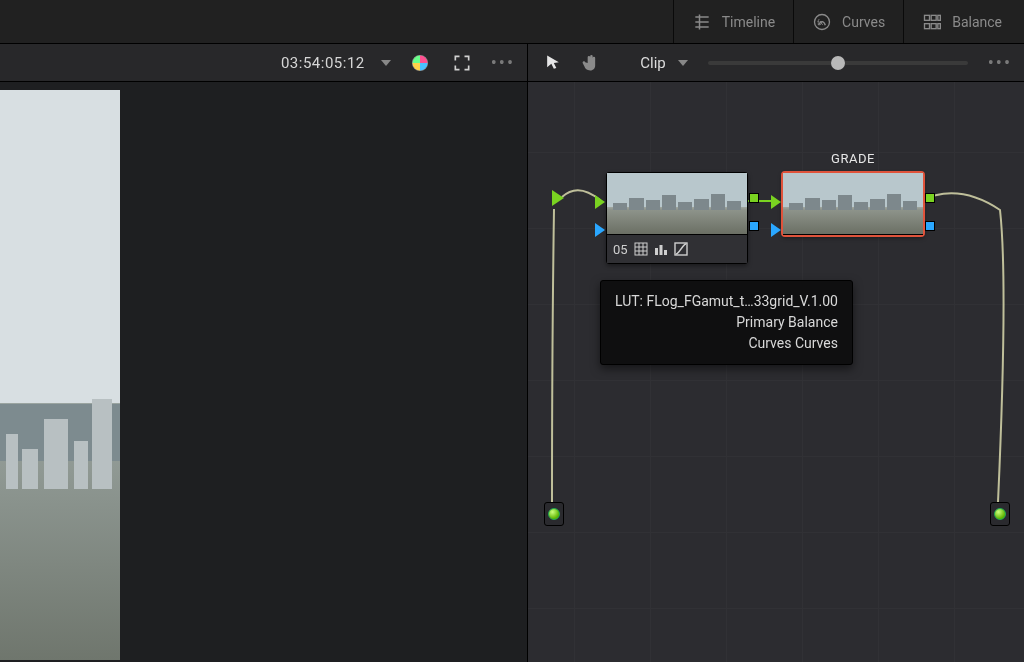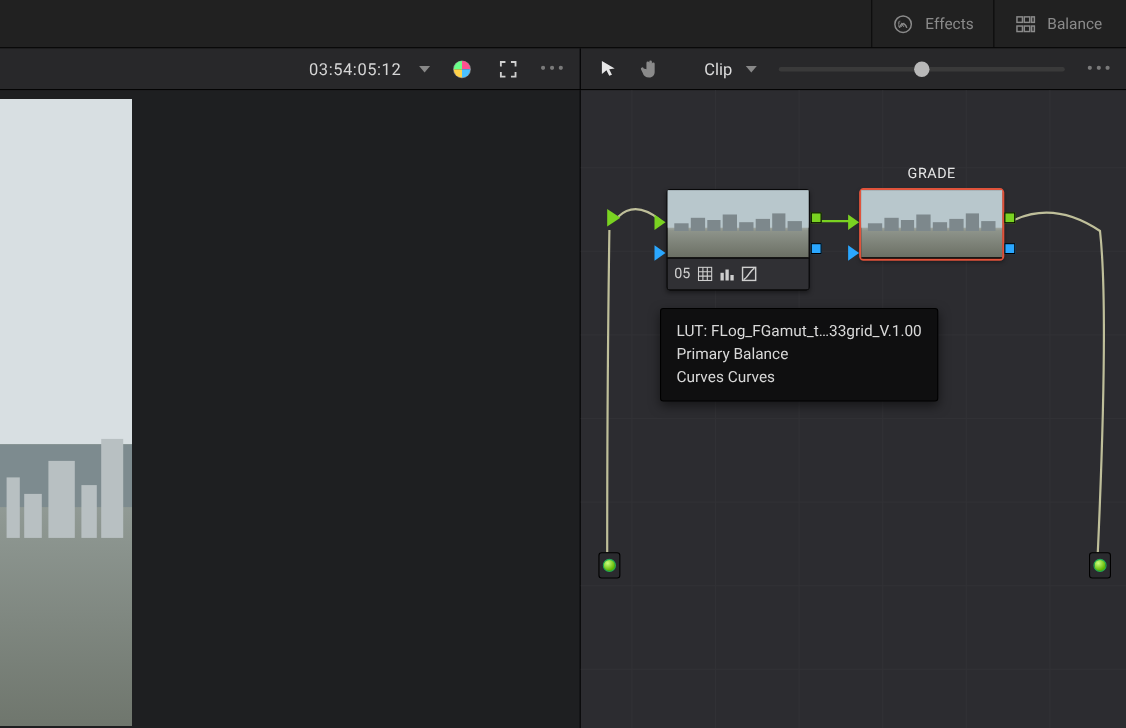--- a/index.html
+++ b/index.html
@@ -37,21 +37,21 @@
   .viewer .thumb .b4{left:74px;width:14px;height:48px;}
   .viewer .thumb .b5{left:92px;width:20px;height:90px;}
 
   
   .nodegraph{flex:1;position:relative;background:#2c2c30;
     background-image:linear-gradient(#313135 1px,transparent 1px),linear-gradient(90deg,#313135 1px,transparent 1px);
     background-size:76px 76px;background-position:-30px -6px;}
   .nodegraph svg.edges{position:absolute;inset:0;width:100%;height:100%;pointer-events:none;}
 
   
-  .node{position:absolute;width:130px;border:1px solid #000;border-radius:3px;background:#1a1a1c;box-shadow:0 2px 4px rgba(0,0,0,0.4);}
+  .node{position:absolute;width:142px;border:1px solid #000;border-radius:3px;background:#1a1a1c;box-shadow:0 2px 4px rgba(0,0,0,0.4);}
   .node.selected{outline:2px solid #e0533b;outline-offset:-1px;}
   .node .preview{height:62px;border-bottom:1px solid #000;background:linear-gradient(to bottom,#9fb0b6 0%,#cdd4d6 45%,#8e948b 60%,#6b6f64 100%);position:relative;}
   .node .preview .sky{position:absolute;inset:0 0 45% 0;background:#b8c7cc;}
   .node .preview .skyline{position:absolute;left:0;right:0;bottom:40%;height:28%;display:flex;align-items:flex-end;gap:2px;padding:0 6px;}
   .node .preview .skyline span{flex:1;background:#7d888c;}
   .node .footer{height:28px;background:#303034;display:flex;align-items:center;gap:6px;padding:0 6px;color:#cfcfcf;font-size:13px;}
   .node .badge{width:14px;height:14px;display:inline-flex;align-items:center;justify-content:center;}
   .node .badge svg{width:14px;height:14px;}
   .node .label{position:absolute;top:-22px;left:50%;transform:translateX(-50%);color:#e6e6e6;font-size:13px;letter-spacing:0.5px;white-space:nowrap;}
 
@@ -70,26 +70,35 @@
   
   .tooltip{position:absolute;background:#0f0f10;border:1px solid #000;border-radius:3px;padding:10px 14px;color:#d8d8d8;font-size:14px;line-height:1.5;white-space:nowrap;box-shadow:0 4px 10px rgba(0,0,0,0.5);z-index:5;}
 
   .chev-down{display:inline-block;width:0;height:0;border-left:5px solid transparent;border-right:5px solid transparent;border-top:6px solid #888;vertical-align:middle;}
 </style>
 </head>
 <body>
 
 <div class="topbar">
   <div class="tab">
+    <svg viewBox="0 0 24 24" fill="none" stroke="currentColor" stroke-width="1.8">
+      <line x1="4" y1="6" x2="20" y2="6"></line>
+        <line x1="4" y1="12" x2="20" y2="12"></line>
+        <line x1="4" y1="18" x2="20" y2="18"></line>
+      <line x1="9" y1="3" x2="9" y2="21"></line>
+    </svg>
+    <span>Timeline</span>
+  </div>
+  <div class="tab">
     <svg viewBox="0 0 24 24" fill="none" stroke="currentColor" stroke-width="1.6">
       <circle cx="12" cy="12" r="9"></circle>
         <path d="M8 16c2-6 6-6 8 0"></path>
         <text x="6" y="15" font-size="9" fill="currentColor" stroke="none">fx</text>
     </svg>
-    <span>Effects</span>
+    <span>Curves</span>
   </div>
   <div class="tab">
     <svg viewBox="0 0 24 24" fill="none" stroke="currentColor" stroke-width="1.6">
       <rect x="3" y="4" width="6" height="6"></rect>
         <rect x="11" y="4" width="6" height="6"></rect>
         <rect x="19" y="4" width="3" height="6"></rect>
       <rect x="3" y="14" width="6" height="6"></rect>
         <rect x="11" y="14" width="6" height="6"></rect>
         <rect x="19" y="14" width="3" height="6"></rect>
     </svg>
@@ -218,21 +227,21 @@
             <span style="height:55%"></span>
             <span style="height:85%"></span>
             <span style="height:45%"></span>
             <span style="height:65%"></span>
             <span style="height:90%"></span>
             <span style="height:50%"></span>
           </div>
       </div>
     </div>
 
-    <div class="tooltip" style="left:72px;top:198px;">
+    <div class="tooltip" style="left:72px;top:198px;text-align:right;">
       <div>LUT: FLog_FGamut_t…33grid_V.1.00</div>
       <div>Primary Balance</div>
       <div>Curves Curves</div>
     </div>
 
     <div class="io-pad" style="left:16px;top:420px;">
         <div class="dot"></div>
       </div>
     <div class="io-pad" style="left:462px;top:420px;">
         <div class="dot"></div>

